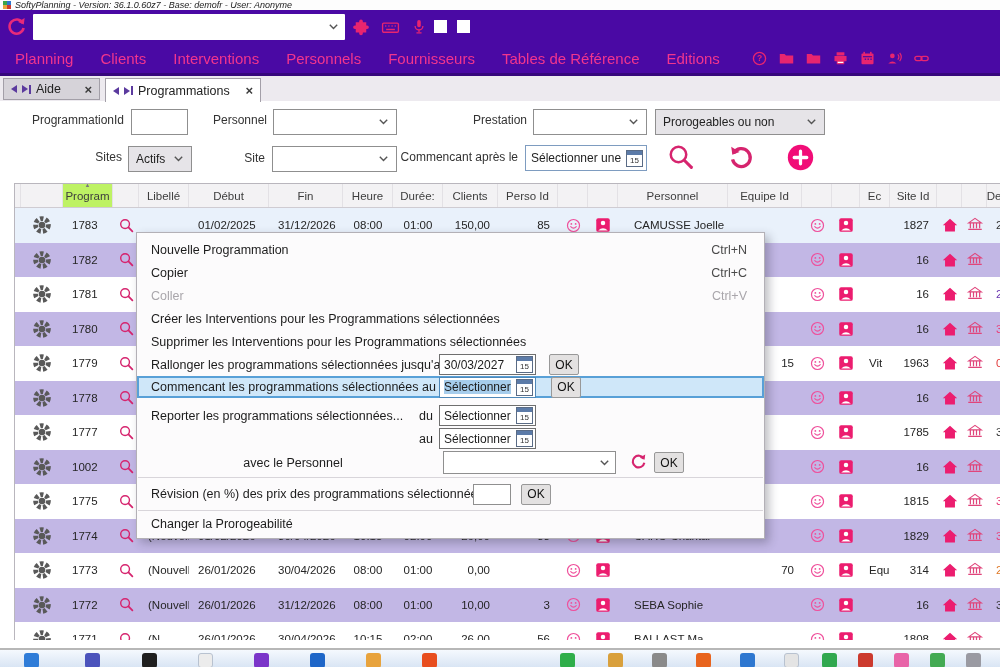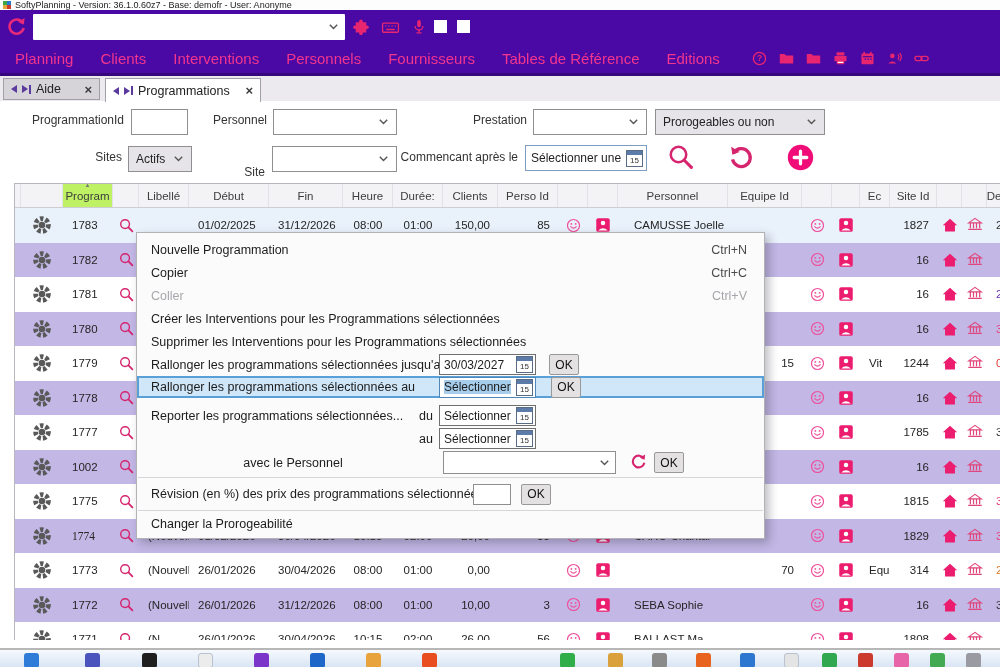--- a/index.html
+++ b/index.html
@@ -3,21 +3,21 @@
 <meta charset="utf-8">
 <style>
   html,body{margin:0;padding:0;background:#888;}
   *{box-sizing:border-box;}
   .screen{position:relative;width:1000px;height:667px;background:#fff;overflow:hidden;
           font-family:"Liberation Sans",sans-serif;-webkit-font-smoothing:antialiased;}
   svg{display:block;}
 
   
   .titlebar{position:absolute;top:0;left:0;right:0;height:10px;background:#fdfdfd;overflow:hidden;
-            display:flex;align-items:flex-start;gap:4px;padding-left:3px;}
+            display:flex;align-items:flex-start;gap:4px;padding-left:3px;font-style:italic;}
   .app-ico{width:8px;height:8px;margin-top:1px;display:grid;grid-template-columns:4px 4px;grid-template-rows:4px 4px;}
   .app-ico i{display:block;}
   .titlebar .ttl{font-size:9px;line-height:11px;color:#1c1c1c;white-space:nowrap;}
 
   
   .toolbar{position:absolute;top:10px;left:0;right:0;height:34px;background:#4a09a4;}
   .tb-refresh{position:absolute;left:5px;top:5px;}
   .tb-combo{position:absolute;left:33px;top:4px;width:312px;height:26px;background:#fff;border-radius:1px;
             display:flex;align-items:center;}
   .tb-combo input{flex:1;border:none;outline:none;height:20px;font:12px "Liberation Sans",sans-serif;padding:0 6px;background:transparent;}
@@ -284,21 +284,21 @@
     <span class="flabel" style="left:60px;top:49px;width:62px">Sites</span>
     <div class="fctl fsel gray" style="left:128px;top:45px;width:64px">
         <span>Actifs</span>
         <span class="chev" id="chev4">
           <svg width="11" height="8" viewBox="0 0 11 8" xmlns="http://www.w3.org/2000/svg">
             <path d="M1.8 1.8 L5.5 5.5 L9.2 1.8" stroke="#555" stroke-width="1.4" fill="none"></path>
           </svg>
         </span>
       </div>
 
-    <span class="flabel" style="left:195px;top:64px;width:70px">Site</span>
+    <span class="flabel" style="left:195px;top:50px;width:70px">Site</span>
     <div class="fctl fsel" style="left:272px;top:45px;width:125px">
         <span></span>
         <span class="chev" id="chev5">
           <svg width="11" height="8" viewBox="0 0 11 8" xmlns="http://www.w3.org/2000/svg">
             <path d="M1.8 1.8 L5.5 5.5 L9.2 1.8" stroke="#555" stroke-width="1.4" fill="none"></path>
           </svg>
         </span>
       </div>
 
     <span class="flabel" style="left:400px;top:49px;width:118px">Commencant après le</span>
@@ -679,21 +679,21 @@
             </svg>
           </div>
           <div class="tcell ac" style="width: 28px;">
             <svg width="18" height="18" viewBox="0 0 24 24" xmlns="http://www.w3.org/2000/svg">
               <rect x="3" y="3" width="18" height="18" rx="2.5" fill="#ec1d6f"></rect>
               <circle cx="12" cy="9.4" r="3" fill="#fff"></circle>
               <path d="M5.6 19.4 Q12 13 18.4 19.4 Z" fill="#fff"></path>
             </svg>
           </div>
           <div class="tcell al" style="width: 30px;">Vit</div>
-          <div class="tcell ar" style="width: 47px;">1244</div>
+          <div class="tcell ar" style="width: 47px;">1963</div>
           <div class="tcell ac" style="width: 25px;">
             <svg width="18" height="18" viewBox="0 0 24 24" xmlns="http://www.w3.org/2000/svg">
               <path d="M12 3.6 L21.6 12.3 H18.6 V20.6 H5.4 V12.3 H2.4 Z" fill="#ec1d6f"></path>
             </svg>
           </div>
           <div class="tcell ac" style="width: 25px;">
             <svg width="18" height="18" viewBox="0 0 24 24" xmlns="http://www.w3.org/2000/svg">
               <path d="M3.5 9.2 L12 3.2 L20.5 9.2 Z" fill="none" stroke="#e0457b" stroke-width="1.5"></path>
               <path d="M5.8 9.2 V16.2 M10 9.2 V16.2 M14 9.2 V16.2 M18.2 9.2 V16.2 M3 17.8 H21" stroke="#e0457b" stroke-width="1.6" fill="none"></path>
             </svg>
@@ -977,21 +977,21 @@
           <div class="tcell al" style="width: 28px; color: rgb(232, 65, 122);">30/</div>
         </div>
         <div class="trow purple">
           <div class="tcell ac" style="width: 6px;"></div>
           <div class="tcell ac" style="width: 42px;">
             <svg width="22" height="22" viewBox="0 0 24 24" xmlns="http://www.w3.org/2000/svg">
               <circle cx="12" cy="12" r="7" fill="none" stroke="#595959" stroke-width="5.2" stroke-dasharray="3.7 2.3"></circle>
               <circle cx="12" cy="12" r="3.6" fill="#595959"></circle>
             </svg>
           </div>
-          <div class="tcell al" style="width: 50px; font-family: Liberation Serif, serif;">1774</div>
+          <div class="tcell al" style="width: 50px;">1774</div>
           <div class="tcell ac" style="width: 26px;">
             <svg width="17" height="17" viewBox="0 0 24 24" xmlns="http://www.w3.org/2000/svg">
               <circle cx="10" cy="10" r="6.2" fill="none" stroke="#d6246e" stroke-width="2"></circle>
               <path d="M14.8 14.8 L20.3 20.3" stroke="#d6246e" stroke-width="2.5" stroke-linecap="round"></path>
             </svg>
           </div>
           <div class="tcell al" style="width: 50px;">(Nouvelle</div>
           <div class="tcell al" style="width: 80px;">01/02/2026</div>
           <div class="tcell al" style="width: 74px;">30/04/2026</div>
           <div class="tcell ac" style="width: 50px;">10:15</div>
@@ -1284,21 +1284,21 @@
       <span class="datebox">
         <span>30/03/2027</span>
         <span class="cal">
             <span class="cal-num">15</span>
           </span>
       </span>
       <button class="okbtn">OK</button>
     </div>
 
     <div class="ctx-frow hl">
-      <span>Rallonger les programmations sélectionnées au</span>
+      <span>Commencant les programmations sélectionnées au</span>
       <span class="datebox">
         <span class="seltext">Sélectionner</span>
         <span class="cal">
             <span class="cal-num">15</span>
           </span>
       </span>
       <button class="okbtn">OK</button>
     </div>
 
     <div class="ctx-gap"></div>

